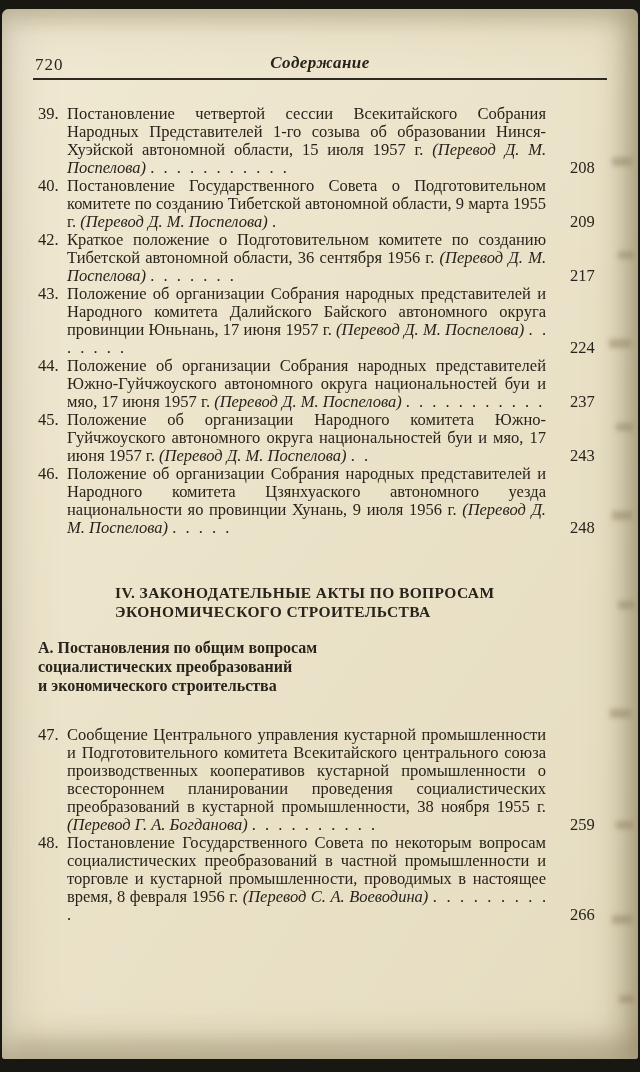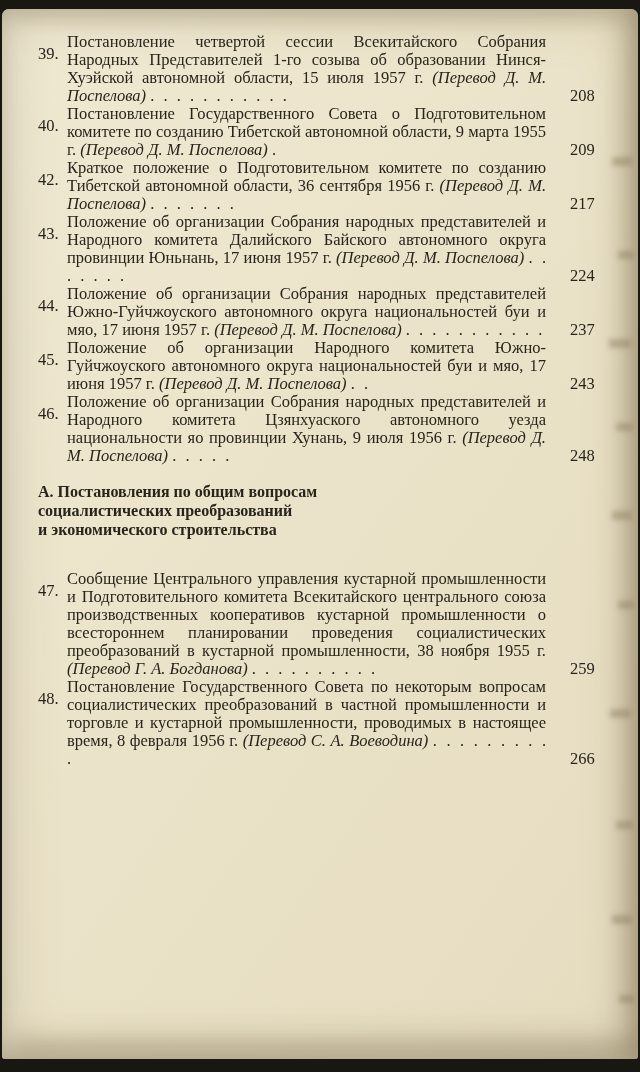--- a/index.html
+++ b/index.html
@@ -41,21 +41,21 @@
     font-size: 16.5px;
     line-height: 18px;
     color: #28241c;
   }
   .entry {
     position: relative;
     padding-left: 29px;
     padding-right: 52px;
     text-align: justify;
   }
-  .entry .num { position: absolute; left: 0; top: 12px; }
+  .entry .num { position: absolute; left: 0; top: 0; }
   .entry .pg  { position: absolute; right: -12px; bottom: 0; width: 40px; }
   .it { font-style: italic; }
   .leader { word-spacing: 5px; }
   .section-heading {
     margin: 46px 0 0 77px;
     font-weight: bold;
     font-size: 15.5px;
     line-height: 19px;
     letter-spacing: .4px;
   }
@@ -71,20 +71,25 @@
     background: rgba(138, 124, 88, .45);
     filter: blur(2.5px);
     border-radius: 2px;
   }
 </style>
 </head>
 <body>
 
 <div class="paper">
 
+  <header class="pg-header">
+    <span class="folio">720</span>
+    <span class="running">Содержание</span>
+    <div class="rule"></div>
+  </header>
 
   <main class="toc">
 
     <div class="entry">
       <span class="num">39.</span>
       <span class="txt">Постановление четвертой сессии Всекитайского Собрания Народных Представителей 1-го созыва об образовании Нинся-Хуэйской автономной области, 15 июля 1957 г.</span>
       <span class="it">(Перевод Д. М. Поспелова)</span>
       <span class="leader">. . . . . . . . . . .</span>
       <span class="pg">208</span>
     </div>
@@ -131,20 +136,24 @@
     </div>
 
     <div class="entry">
       <span class="num">46.</span>
       <span class="txt">Положение об организации Собрания народных представителей и Народного комитета Цзянхуаского автономного уезда национальности яо провинции Хунань, 9 июля 1956 г.</span>
       <span class="it">(Перевод Д. М. Поспелова)</span>
       <span class="leader">. . . . .</span>
       <span class="pg">248</span>
     </div>
 
+    <div class="section-heading">
+      <div>IV. ЗАКОНОДАТЕЛЬНЫЕ АКТЫ ПО ВОПРОСАМ</div>
+      <div>ЭКОНОМИЧЕСКОГО СТРОИТЕЛЬСТВА</div>
+    </div>
 
     <div class="sub-heading">
       <div>А. Постановления по общим вопросам</div>
       <div>социалистических преобразований</div>
       <div>и экономического строительства</div>
     </div>
 
     <div class="group2">
 
       <div class="entry">

